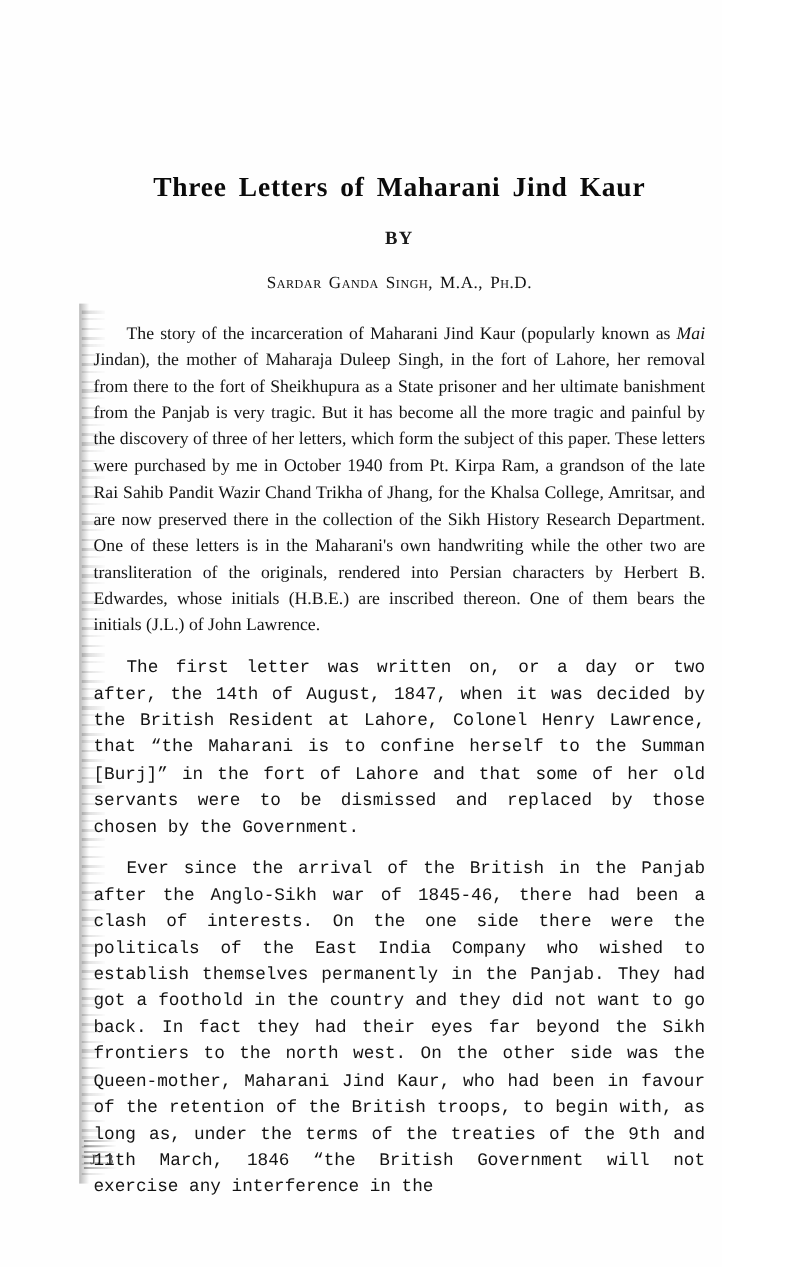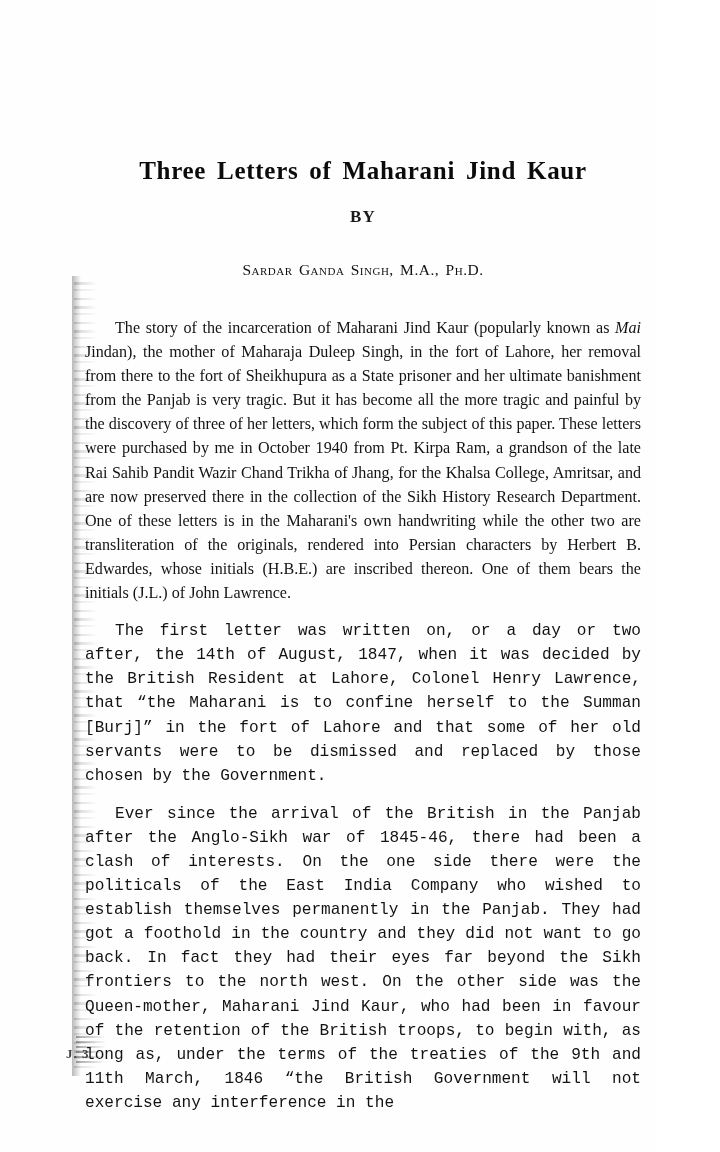--- a/index.html
+++ b/index.html
@@ -77,21 +77,21 @@
     margin: 0;
     padding-top: 22px;
     text-align: center;
     font-size: 17px;
     font-weight: bold;
     letter-spacing: 1.2px;
     color: #1a1a1a;
   }
 
   .author {
-    margin: 12px;
+    margin: 0;
     padding-top: 22px;
     text-align: center;
     font-size: 15.5px;
     font-variant: small-caps;
     letter-spacing: 0.5px;
     word-spacing: 2px;
     color: #111111;
   }
 
   .body-para {
@@ -102,25 +102,25 @@
     text-indent: 30px;
     color: #131313;
   }
   .body-para.first { padding-top: 25px; }
   .body-para + .body-para { padding-top: 14px; font-family: Liberation Mono, monospace; }
 
   .ital { font-style: italic; }
 
   .bottom-mark {
     position: absolute;
-    left: 66px;
+    left: 82px;
     top: 1046px;
     font-family: "Liberation Serif", serif;
     font-size: 13px;
-    font-weight: bold;
+    font-weight: normal;
     letter-spacing: 1px;
     color: #2a2a2a;
     opacity: 0.88;
   }
   .bottom-mark-noise {
     position: absolute;
     left: 76px;
     top: 1036px;
     width: 30px;
     height: 30px;

